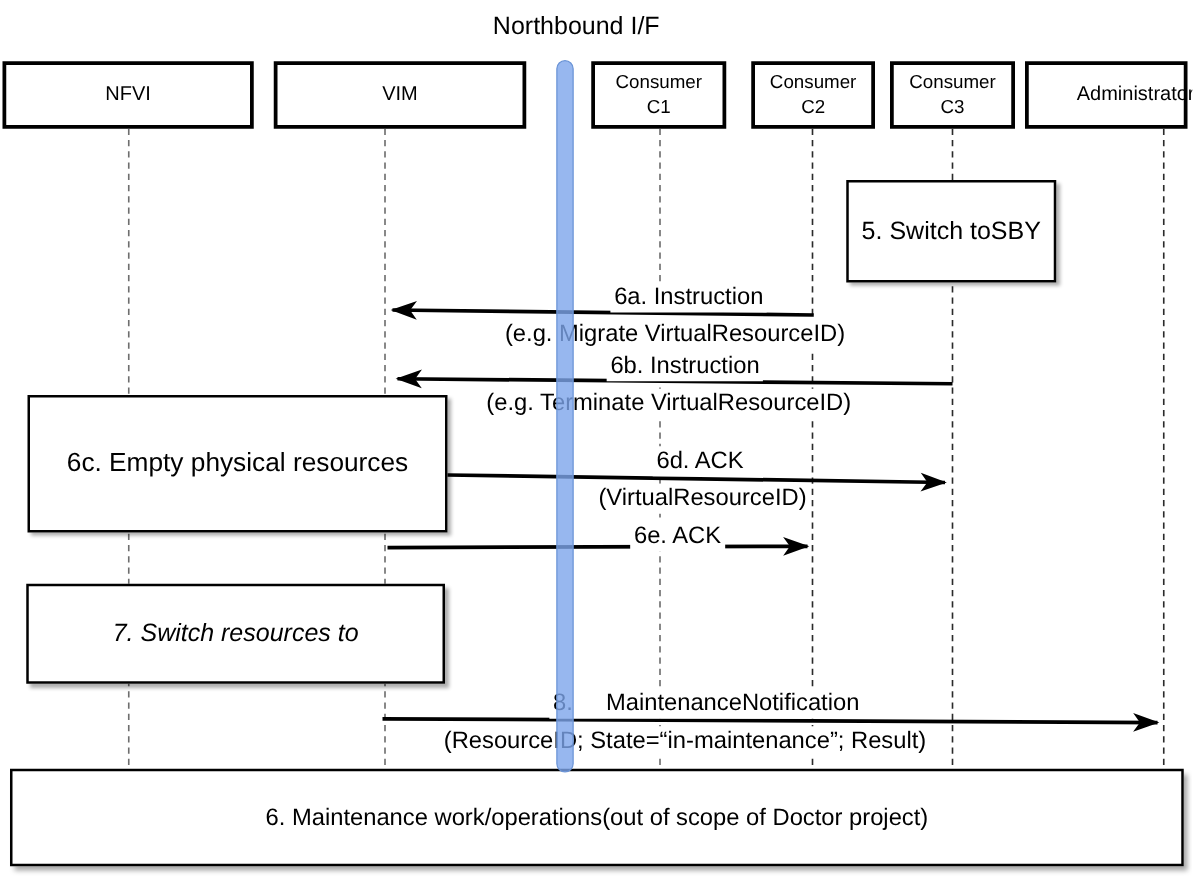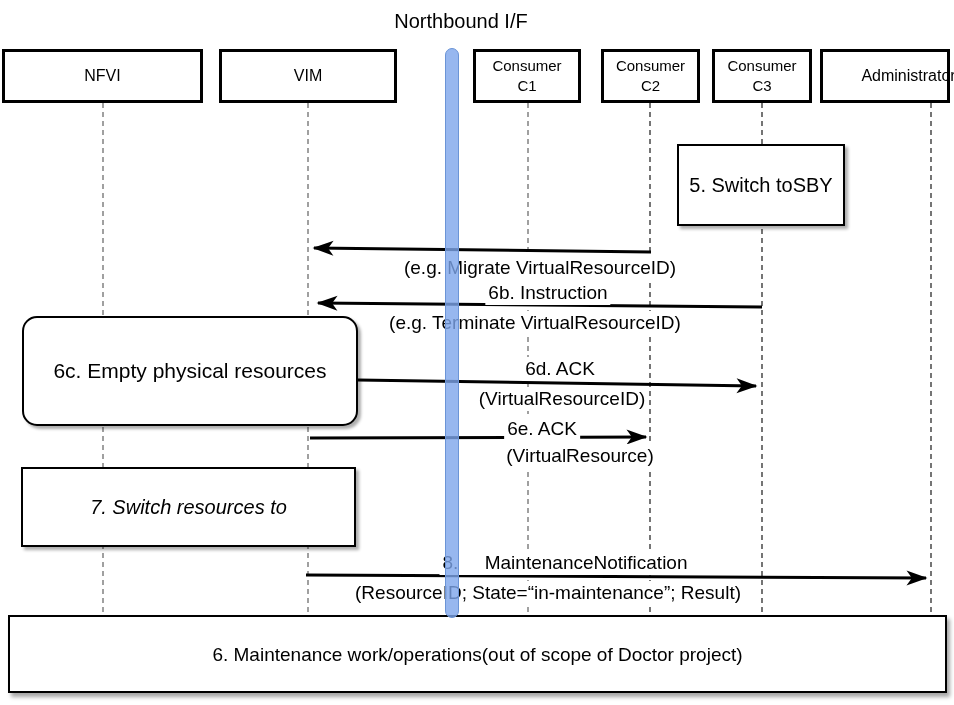--- a/index.html
+++ b/index.html
@@ -49,21 +49,21 @@
     <line x1="308" y1="103" x2="308" y2="615" stroke="#6E6E6E" stroke-width="1.3" stroke-dasharray="5,4"></line>
     <line x1="528" y1="103" x2="528" y2="615" stroke="#6E6E6E" stroke-width="1.3" stroke-dasharray="5,4"></line>
     <line x1="650" y1="103" x2="650" y2="615" stroke="#2B2B2B" stroke-width="1.3" stroke-dasharray="5,4"></line>
     <line x1="762" y1="103" x2="762" y2="615" stroke="#2B2B2B" stroke-width="1.3" stroke-dasharray="5,4"></line>
     <line x1="931" y1="103" x2="931" y2="615" stroke="#2B2B2B" stroke-width="1.3" stroke-dasharray="5,4"></line>
   </svg>
 
   <div class="actor" style="left:2px;width:201px;">
     <span>NFVI</span>
   </div>
-  <div class="actor" style="left:219px;width:178px;">
+  <div class="actor" style="left:219px;width:202px;">
     <span>VIM</span>
   </div>
   <div class="actor" style="left:473px;width:108px;font-size:15px;">
     <span>Consumer</span>
     <span>C1</span>
   </div>
   <div class="actor" style="left:601px;width:99px;font-size:15px;">
     <span>Consumer</span>
     <span>C2</span>
   </div>
@@ -72,21 +72,21 @@
     <span>C3</span>
   </div>
   <div class="actor" style="left:820px;width:130px;padding-left:47px;">
     <span>Administrator</span>
   </div>
 
   <div class="step" style="left:677px;top:144px;width:168px;height:82px;font-size:20px;line-height:32px;">
     <span>5. Switch to</span>
     <span>SBY</span>
   </div>
-  <div class="step" style="left:22px;top:316px;width:336px;height:110px;font-size:21px;border-radius:15px;">
+  <div class="step" style="left:22px;top:316px;width:336px;height:110px;font-size:21px;">
     <span>6c. Empty physical resources</span>
   </div>
   <div class="step" style="left:21px;top:467px;width:335px;height:80px;font-size:20px;line-height:29px;font-style:italic;">
     <span>7. Switch resources to</span>
   </div>
   <div class="step" style="left:8px;top:615px;width:939px;height:78px;font-size:19px;line-height:29px;box-shadow:3px 4px 4px rgba(0,0,0,0.35);">
     <span>6. Maintenance work/operations</span>
     <span>(out of scope of Doctor project)</span>
   </div>
 
@@ -96,27 +96,27 @@
         <path d="M0,0 L7,2.5 L0,5 L1.8,2.5 Z" fill="#000"></path>
       </marker>
     </defs>
     <line x1="651" y1="252" x2="314" y2="248" stroke="#000" stroke-width="3" marker-end="url(#ah)"></line>
     <line x1="762" y1="307" x2="318" y2="303" stroke="#000" stroke-width="3" marker-end="url(#ah)"></line>
     <line x1="358" y1="380" x2="756" y2="386" stroke="#000" stroke-width="3" marker-end="url(#ah)"></line>
     <line x1="310" y1="438" x2="646" y2="437" stroke="#000" stroke-width="3" marker-end="url(#ah)"></line>
     <line x1="306" y1="575" x2="926" y2="578" stroke="#000" stroke-width="3" marker-end="url(#ah)"></line>
   </svg>
 
+  <div class="msg-label" style="left:551px;top:226px;">6a. Instruction</div>
   <div class="msg-label" style="left:530px;top:256px;margin-left:10px;">(e.g. Migrate VirtualResourceID)</div>
   <div class="msg-label" style="left:548px;top:281px;">6b. Instruction</div>
   <div class="msg-label" style="left:535px;top:311px;">(e.g. Terminate VirtualResourceID)</div>
   <div class="msg-label" style="left:560px;top:357px;">6d. ACK</div>
   <div class="msg-label" style="left:562px;top:387px;">(VirtualResourceID)</div>
   <div class="msg-label" style="left:542px;top:417px;">6e. ACK</div>
-  <div class="msg-label" style="left:580px;top:444px;">(VirtualResource)</div>
   <div class="msg-label" style="left:565px;top:551px;">8.     MaintenanceNotification</div>
   <div class="msg-label" style="left:548px;top:581px;">(ResourceID; State=“in-maintenance”; Result)</div>
 
   <div id="nb-bar" style="background: rgba(125, 165, 235, 0.8); border-color: rgb(107, 148, 214);"></div>
 
   <div id="title">Northbound I/F</div>
 
 </div>
 
 </body></html>

